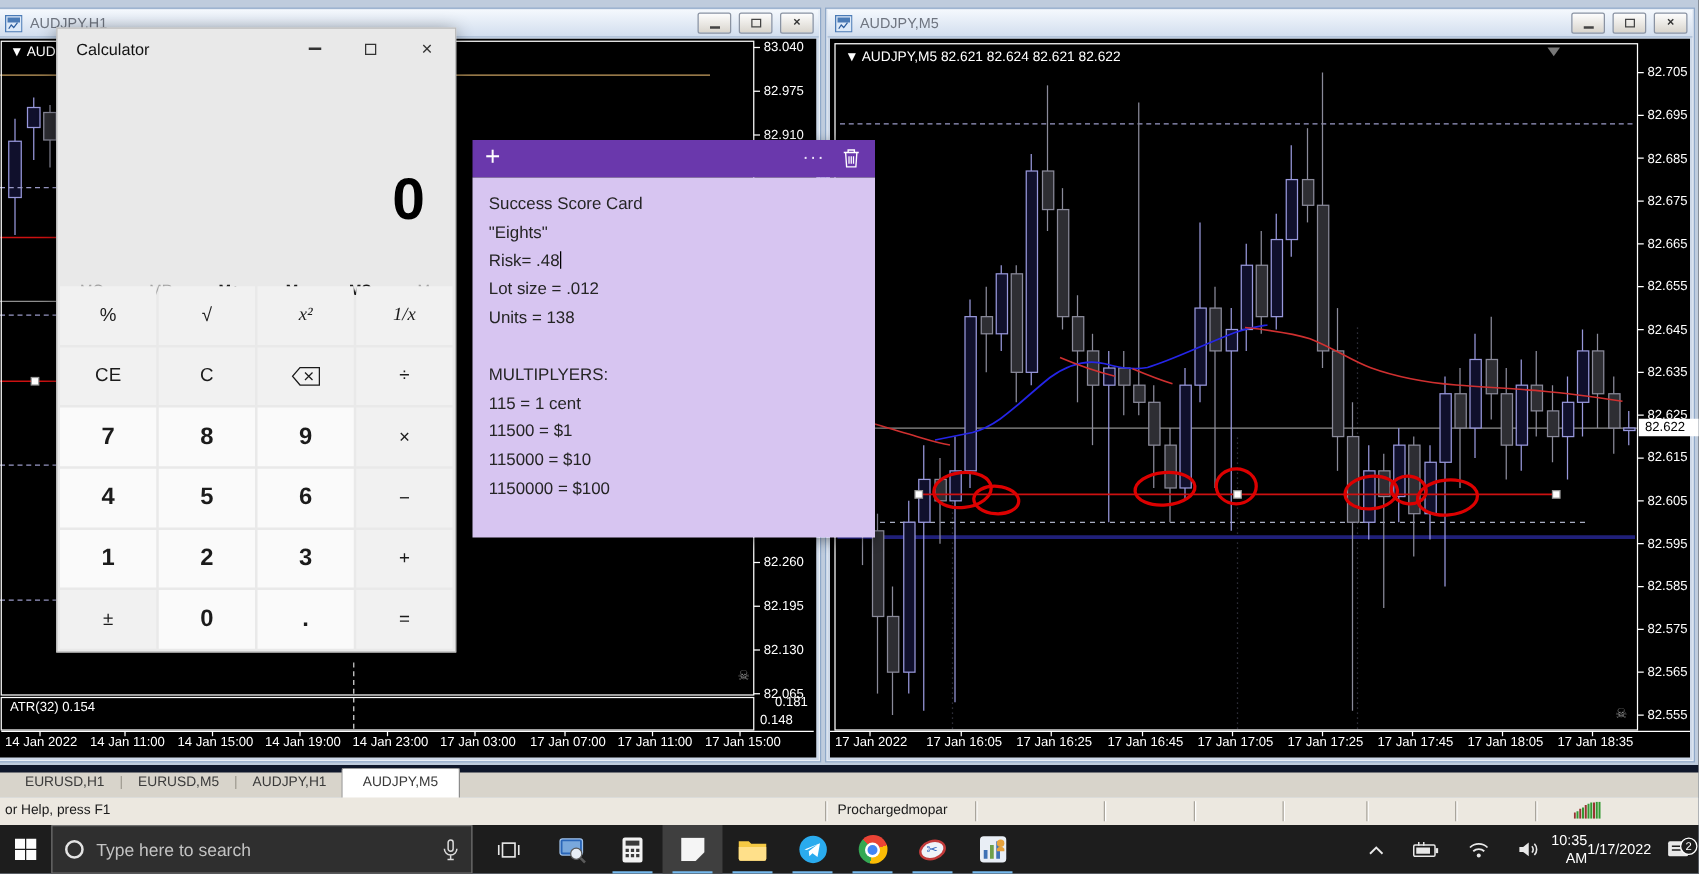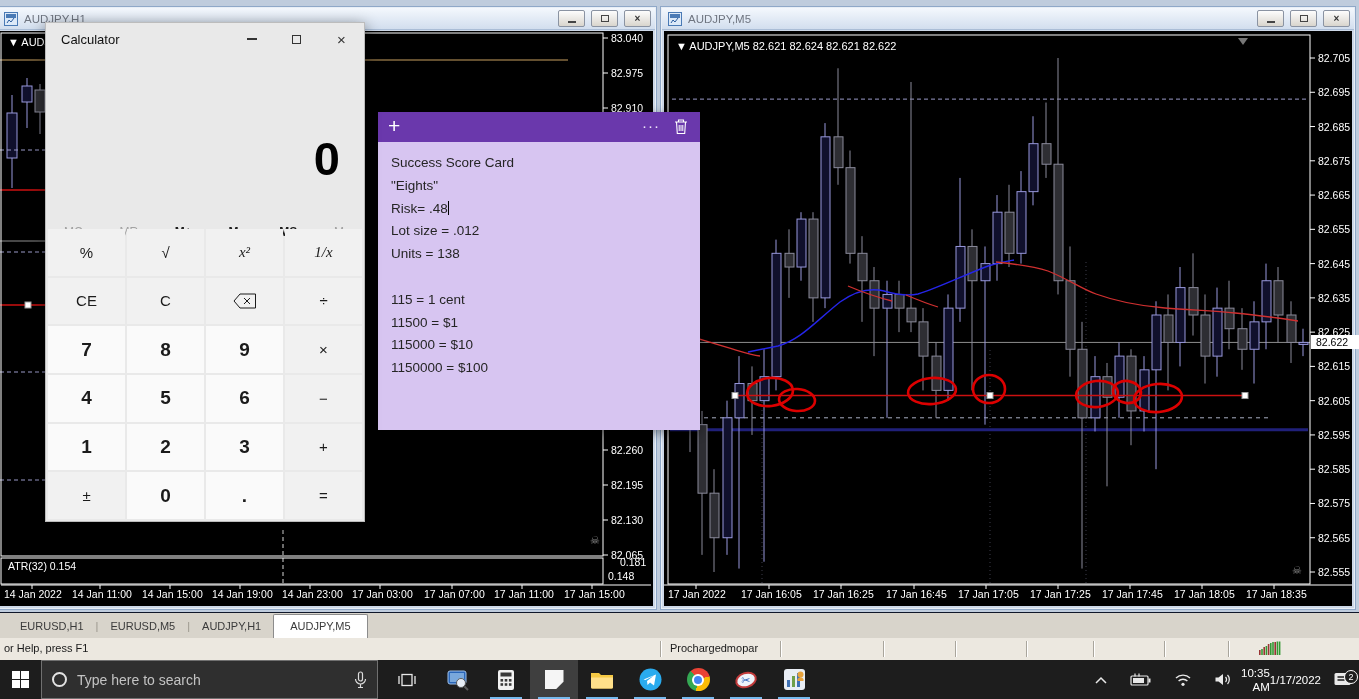--- a/index.html
+++ b/index.html
@@ -21,21 +21,21 @@
   .pricelab{position:absolute;font-size:10.5px;color:#fff;z-index:3;white-space:nowrap;}
   .timelab{position:absolute;font-size:10.5px;color:#fff;z-index:3;white-space:nowrap;}
   .atrlab{position:absolute;font-size:10.5px;color:#fff;z-index:3;}
   .skull{position:absolute;font-size:11px;color:#8a8a8a;z-index:3;}
   .tri{position:absolute;width:0;height:0;border-left:5px solid transparent;border-right:5px solid transparent;
        border-top:7px solid #777;z-index:3;}
   .pricetag{position:absolute;left:1311px;top:335px;width:55px;height:14px;background:#fff;color:#000;
             font-size:10.5px;text-align:left;padding-left:5px;line-height:14px;z-index:4;}
   #chart-layer{position:absolute;left:0;top:0;z-index:2;}
   
-  .tabbar{position:absolute;left:0;top:612px;width:1359px;height:26px;background:#d8d4cb;border-top:1px solid #0f172a;
+  .tabbar{position:absolute;left:0;top:612px;width:1359px;height:26px;background:#d8d4cb;border-top:6px solid #0f172a;
           display:flex;align-items:flex-end;padding-left:8px;z-index:5;}
   .tab{font-size:11px;color:#3a3a3a;padding:5px 12px 6px 12px;}
   .tab.active{background:#fff;border:1px solid #8c8c8c;border-bottom:none;border-radius:2px 2px 0 0;
               padding:5px 16px 7px 16px;position:relative;top:1px;}
   .tabsep{color:#9a968c;font-size:11px;padding-bottom:6px;}
   .statusbar{position:absolute;left:0;top:638px;width:1359px;height:22px;background:#ece8e0;z-index:5;
              font-size:11px;color:#1a1a1a;}
   .statusbar .cell-sep{position:absolute;top:3px;height:16px;width:2px;border-left:1px solid #a9a59c;border-right:1px solid #fff;}
   .status-help{position:absolute;left:4px;top:4px;}
   .status-acc{position:absolute;left:670px;top:4px;}
@@ -455,20 +455,21 @@
           </svg>
       </span>
     </div>
     <div class="note-body" id="note-body">
         <div class="note-line">Success Score Card</div>
         <div class="note-line">"Eights"</div>
         <div class="note-line">Risk= .48<span class="caret"></span></div>
         <div class="note-line">Lot size = .012</div>
         <div class="note-line">Units = 138</div>
         <div class="note-line"> </div>
+        <div class="note-line">MULTIPLYERS:</div>
         <div class="note-line">115 = 1 cent</div>
         <div class="note-line">11500 = $1</div>
         <div class="note-line">115000 = $10</div>
         <div class="note-line">1150000 = $100</div>
       </div>
   </div>
 
   <div class="taskbar">
     <div class="tb-cell start">
       <span class="winflag">

